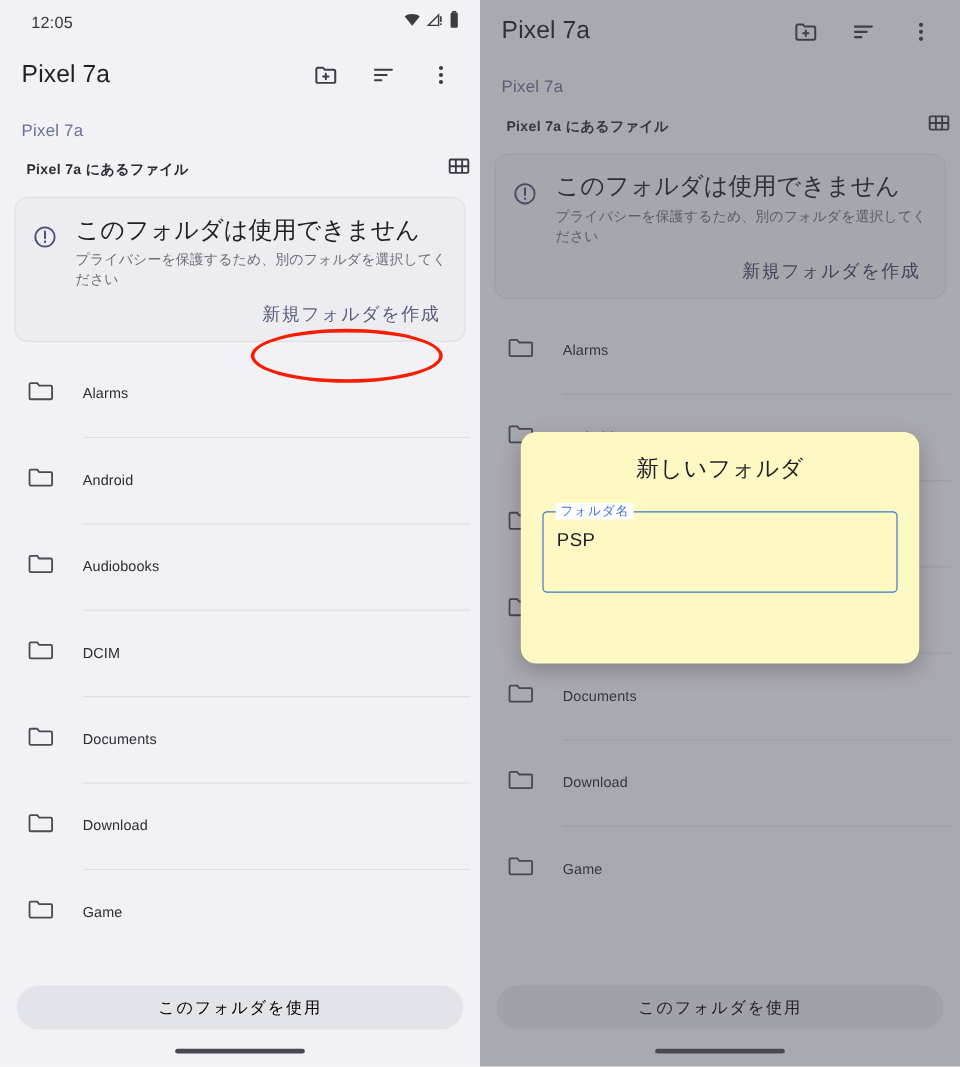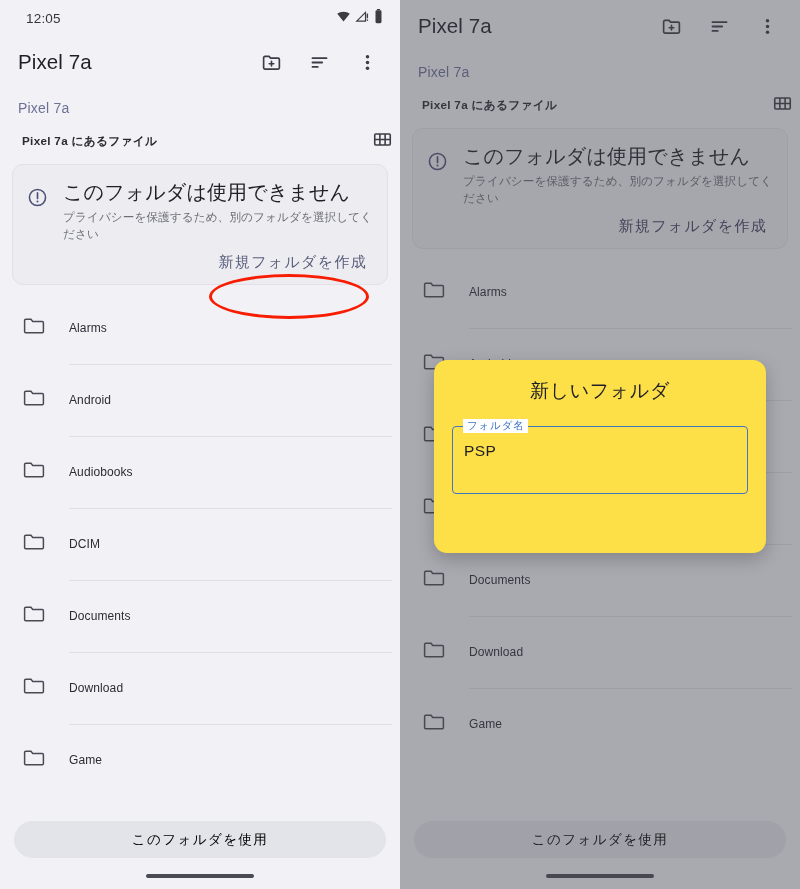--- a/index.html
+++ b/index.html
@@ -180,21 +180,21 @@
     width: 108px; height: 4px; border-radius: 2px;
     background: #4a4a52;
     margin: 16px auto 0 auto;
   }
 
   
   .dialog {
     position: absolute;
     left: 34px; top: 360px;
     width: 332px; height: 193px;
-    background: #fde047;
+    background: #fef9c3;
     border-radius: 13px;
     z-index: 60;
     box-shadow: 0 6px 18px rgba(0,0,0,0.22);
     padding: 0 18px;
   }
   .dlg-title {
     text-align: center;
     font-size: 19px;
     color: #1f1f27;
     letter-spacing: .6px;

